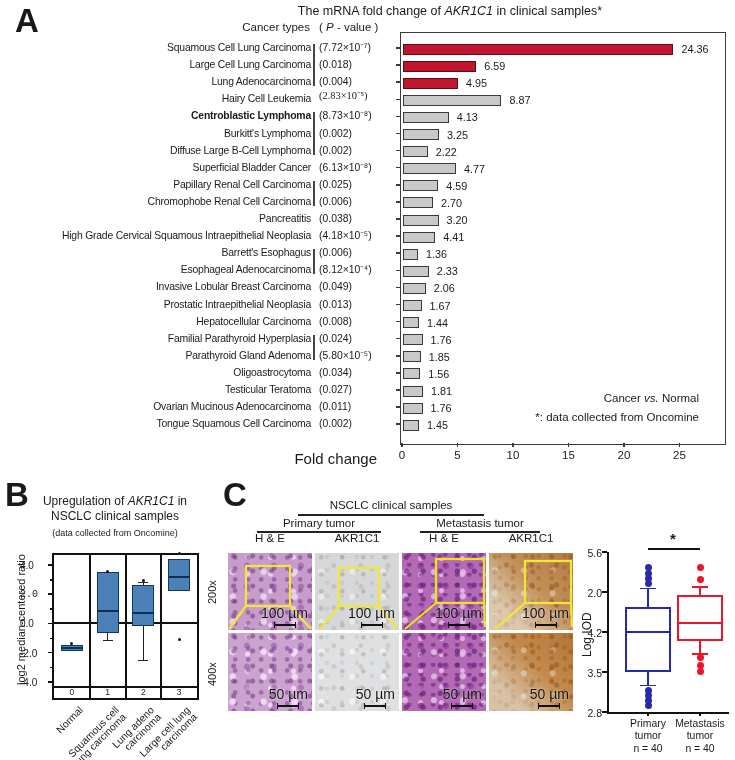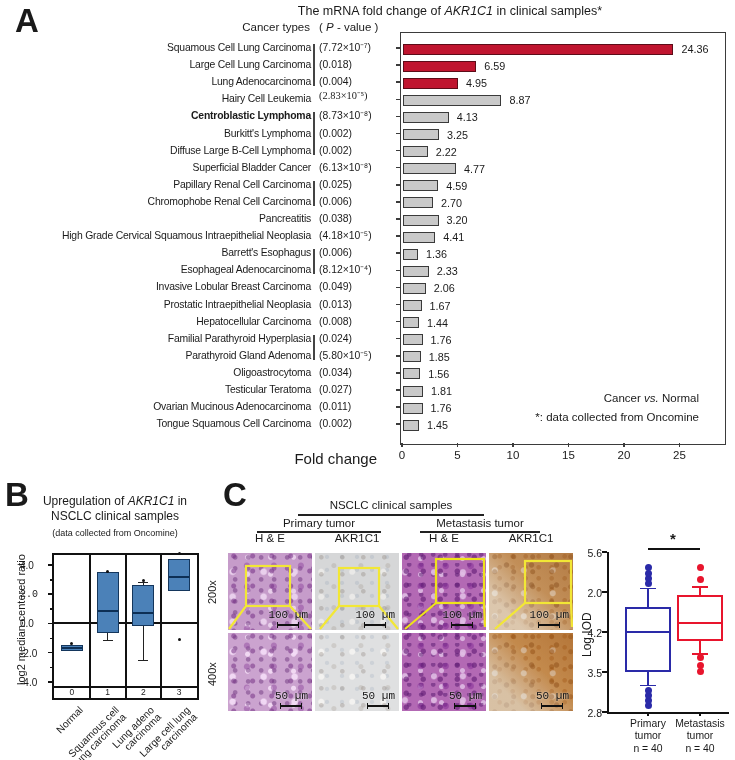--- a/index.html
+++ b/index.html
@@ -49,21 +49,21 @@
 
   
   #pc{position:absolute;left:205px;top:478px;width:380px;height:282px;}
   .pc-hdr{position:absolute;font-size:11.5px;text-align:center;white-space:nowrap;line-height:1;}
   .pc-line{position:absolute;height:1.5px;background:#222;}
   .pc-rowlab{position:absolute;left:2px;width:16px;writing-mode:vertical-rl;transform:rotate(180deg);
              font-size:11px;text-align:center;line-height:1;}
   .tile{position:absolute;width:84px;overflow:hidden;}
   .tile svg{position:absolute;left:0;top:0;}
   .sbar{position:absolute;right:4px;bottom:2px;text-align:center;}
-  .sbar .sb-t{font-size:11px;line-height:1.1;color:#111;text-shadow:0 0 2px rgba(255,255,255,.8);font-family:Liberation Mono, monospace;}
+  .sbar .sb-t{font-size:14px;line-height:1.1;color:#111;text-shadow:0 0 2px rgba(255,255,255,.8);}
   .sbar .sb-l{margin:1px auto 0;width:20px;height:6px;border-left:1.5px solid #111;border-right:1.5px solid #111;position:relative;}
   .sbar .sb-l div{position:absolute;left:0;right:0;top:2px;height:1.5px;background:#111;}
 
   
   .tx-he-a{background-color:#c69cca;background-image:
     radial-gradient(circle at 30% 20%,rgba(118,48,134,.55) 0 2px,transparent 3px),
     radial-gradient(circle at 70% 60%,rgba(143,70,158,.5) 0 2.5px,transparent 3.6px),
     radial-gradient(circle at 15% 75%,rgba(235,210,238,.95) 0 2.5px,transparent 4px),
     radial-gradient(circle at 55% 40%,rgba(100,40,118,.45) 0 1.8px,transparent 2.8px),
     radial-gradient(circle at 85% 25%,rgba(238,216,240,.85) 0 2px,transparent 3px);

